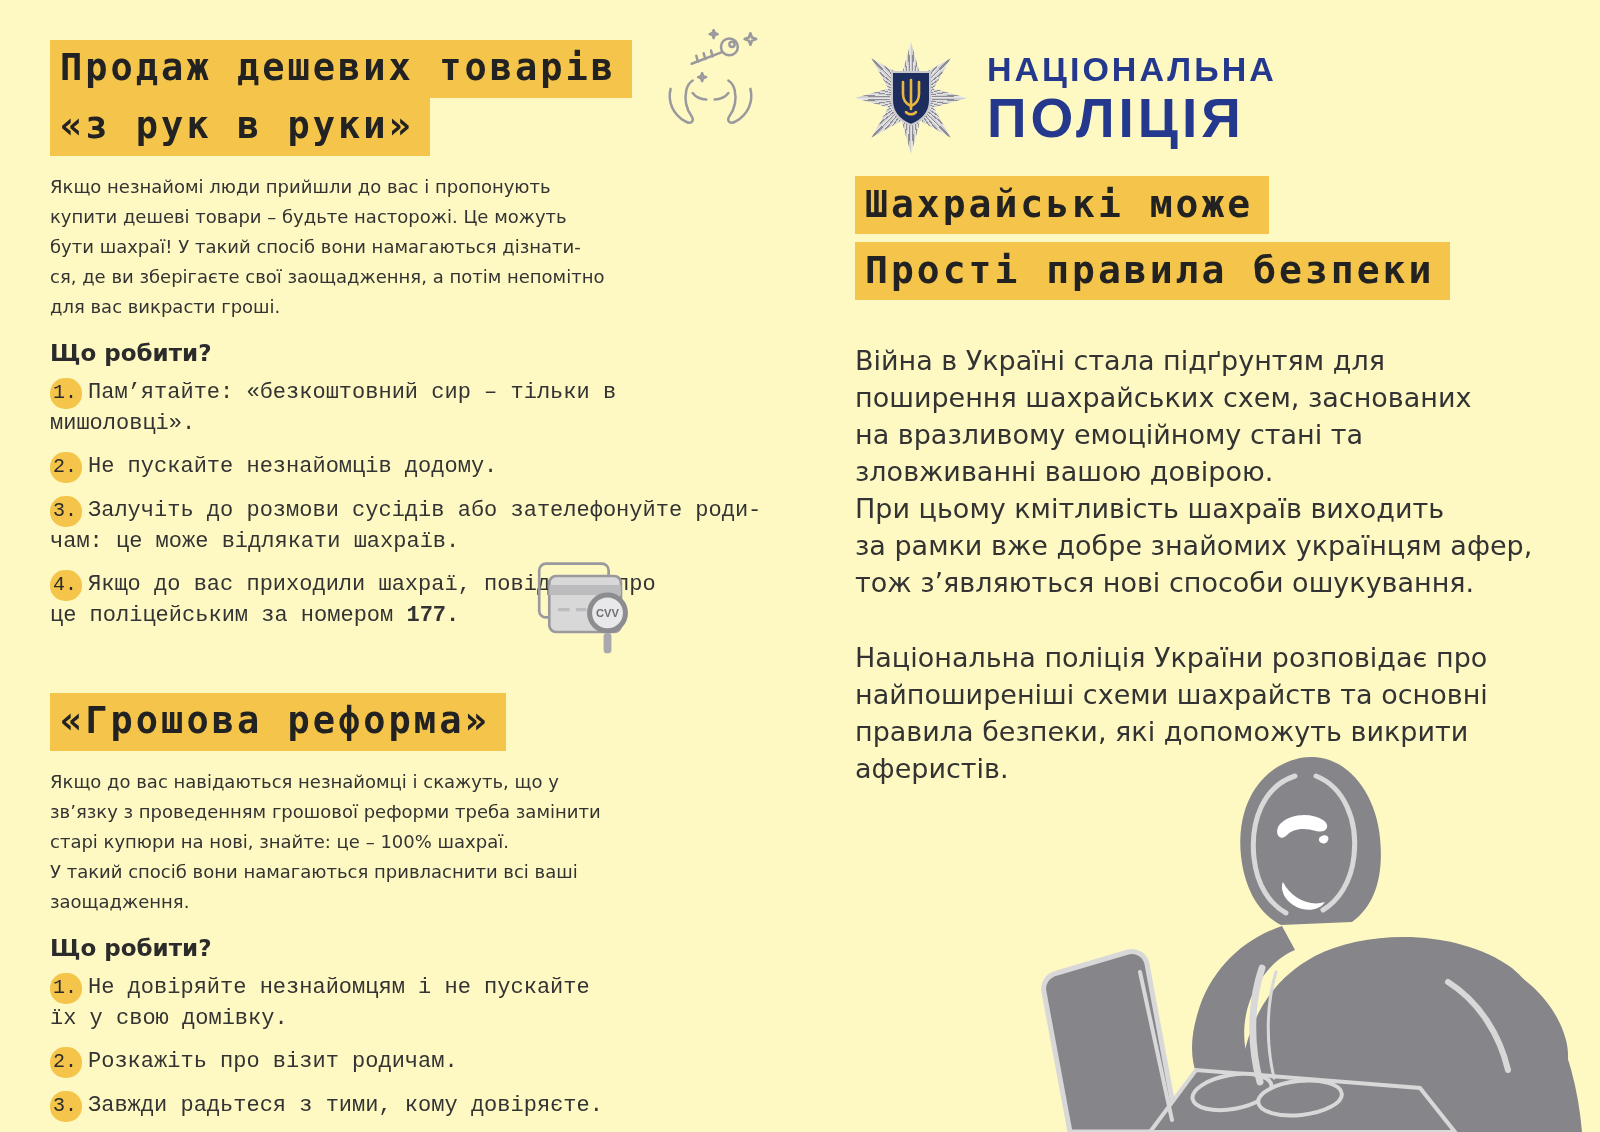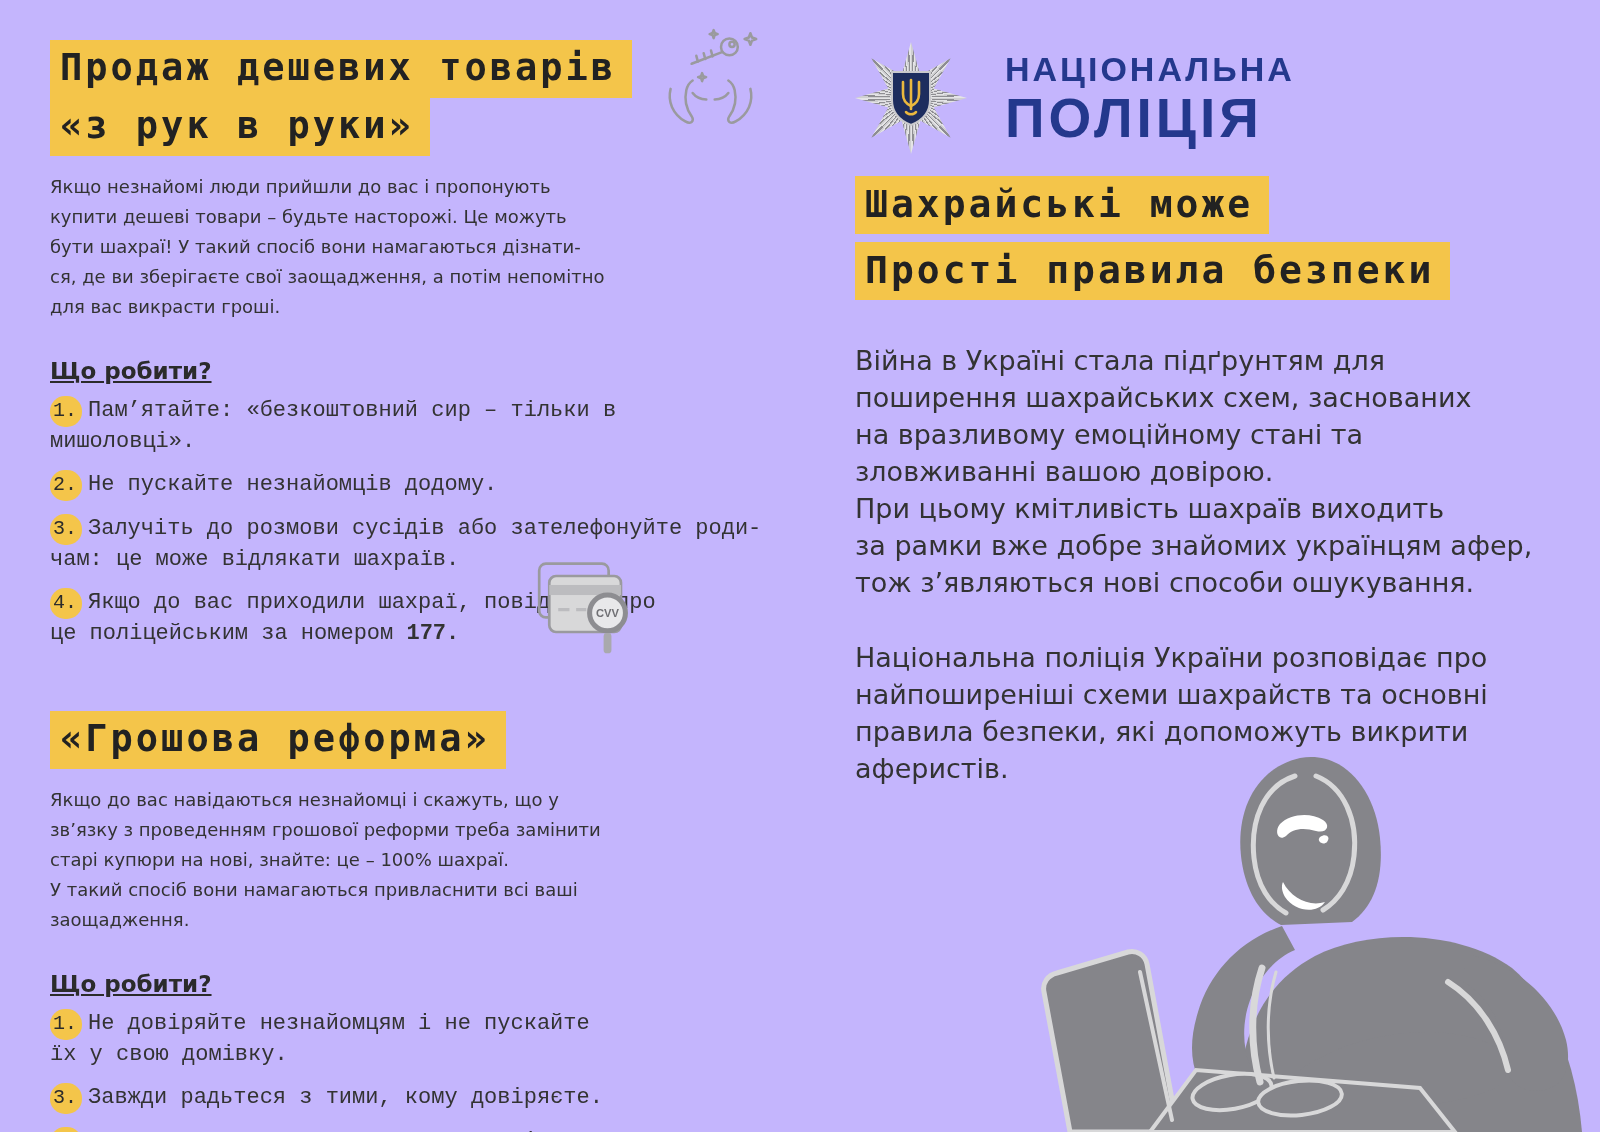--- a/index.html
+++ b/index.html
@@ -1,50 +1,50 @@
 <!DOCTYPE html>
 <html><head>
 <meta charset="utf-8">
 <style>
   * { margin:0; padding:0; box-sizing:border-box; }
   body { background:#bfbfbf; font-family:"DejaVu Sans", sans-serif; }
   .page {
     position:relative; width:1600px; height:1132px;
-    background:#c4b5fd; overflow:hidden;
+    background:#fef9c3; overflow:hidden;
     color:#2e2e2e;
   }
   
   .col-left { position:absolute; left:50px; top:40px; width:720px; }
   .hl {
     display:table; background:#f4c54a; color:#222;
     font-family:"DejaVu Sans Mono", monospace; font-weight:bold;
     font-size:37px; line-height:46px; letter-spacing:3px;
     padding:5px 16px 7px 10px; white-space:nowrap;
   }
   .body-text {
     font-size:18px; line-height:30px; white-space:pre-line;
     margin-top:16px; color:#333;
   }
-  .what-heading { font-size:23px; font-weight:bold; margin-top:36px; color:#2b2b2b;text-decoration:underline; }
+  .what-heading { font-size:23px; font-weight:bold; margin-top:18px; color:#2b2b2b; }
   .list { margin-top:12px; }
   .item { font-size:22px; line-height:30px; margin-bottom:13px; color:#333;font-family:Liberation Mono, monospace; }
   .num-badge {
     display:inline-block; background:#f4c54a; border-radius:15px;
     min-width:28px; text-align:center; padding:0 5px 1px 3px;
     font-size:20px; color:#2b2b2b; margin-right:6px;
   }
   .item-text { white-space:pre-line; }
   .item-bold { font-weight:bold; }
   .section2 { margin-top:62px; }
   
   .icon-hands-key { position:absolute; left:658px; top:28px; }
   .icon-card-cvv { position:absolute; left:528px; top:548px; }
   
   .col-right { position:absolute; left:855px; top:42px; width:720px; }
-  .logo-row { display:flex; align-items:center;gap:18px; }
+  .logo-row { display:flex; align-items:center; }
   .badge-wrap { position:relative; width:112px; height:112px; flex:0 0 auto; }
   .badge-star {
     position:absolute; inset:0;
     background:repeating-conic-gradient(#cfcfd1 0deg 2deg, #8e8e92 2deg 4deg, #e4e4e6 4deg 6deg);
     clip-path:polygon(50% 0%, 58.4% 29.7%, 85.4% 14.6%, 70.3% 41.6%, 100% 50%, 70.3% 58.4%, 85.4% 85.4%, 58.4% 70.3%, 50% 100%, 41.6% 70.3%, 14.6% 85.4%, 29.7% 58.4%, 0% 50%, 29.7% 41.6%, 14.6% 14.6%, 41.6% 29.7%);
   }
   .badge-shield { position:absolute; left:34px; top:28px; }
   .logo-text { margin-left:20px; font-family:"Liberation Sans", sans-serif; color:#24388d; }
   .logo-line1 { font-size:34px; font-weight:bold; letter-spacing:3px; line-height:40px; }
   .logo-line2 { font-size:55px; font-weight:bold; letter-spacing:4px; line-height:58px; }
@@ -99,20 +99,23 @@
       <p class="body-text">Якщо до вас навідаються незнайомці і скажуть, що у
 зв’язку з проведенням грошової реформи треба замінити
 старі купюри на нові, знайте: це – 100% шахраї.
 У такий спосіб вони намагаються привласнити всі ваші
 заощадження.</p>
       <p class="what-heading">Що робити?</p>
       <div class="list">
         <div class="item">
           <span class="num-badge">1.</span><span class="item-text">Не довіряйте незнайомцям і не пускайте
 їх у свою домівку.</span><span class="item-bold"></span>
+        </div>
+        <div class="item">
+          <span class="num-badge">2.</span><span class="item-text">Розкажіть про візит родичам.</span><span class="item-bold"></span>
         </div>
         <div class="item">
           <span class="num-badge">3.</span><span class="item-text">Завжди радьтеся з тими, кому довіряєте.</span><span class="item-bold"></span>
         </div>
         <div class="item">
           <span class="num-badge">4.</span><span class="item-text">Якщо до вас приходили шахраї, повідомте про
 це поліцейським за номером </span>
         </div>
       </div>
     </div>

